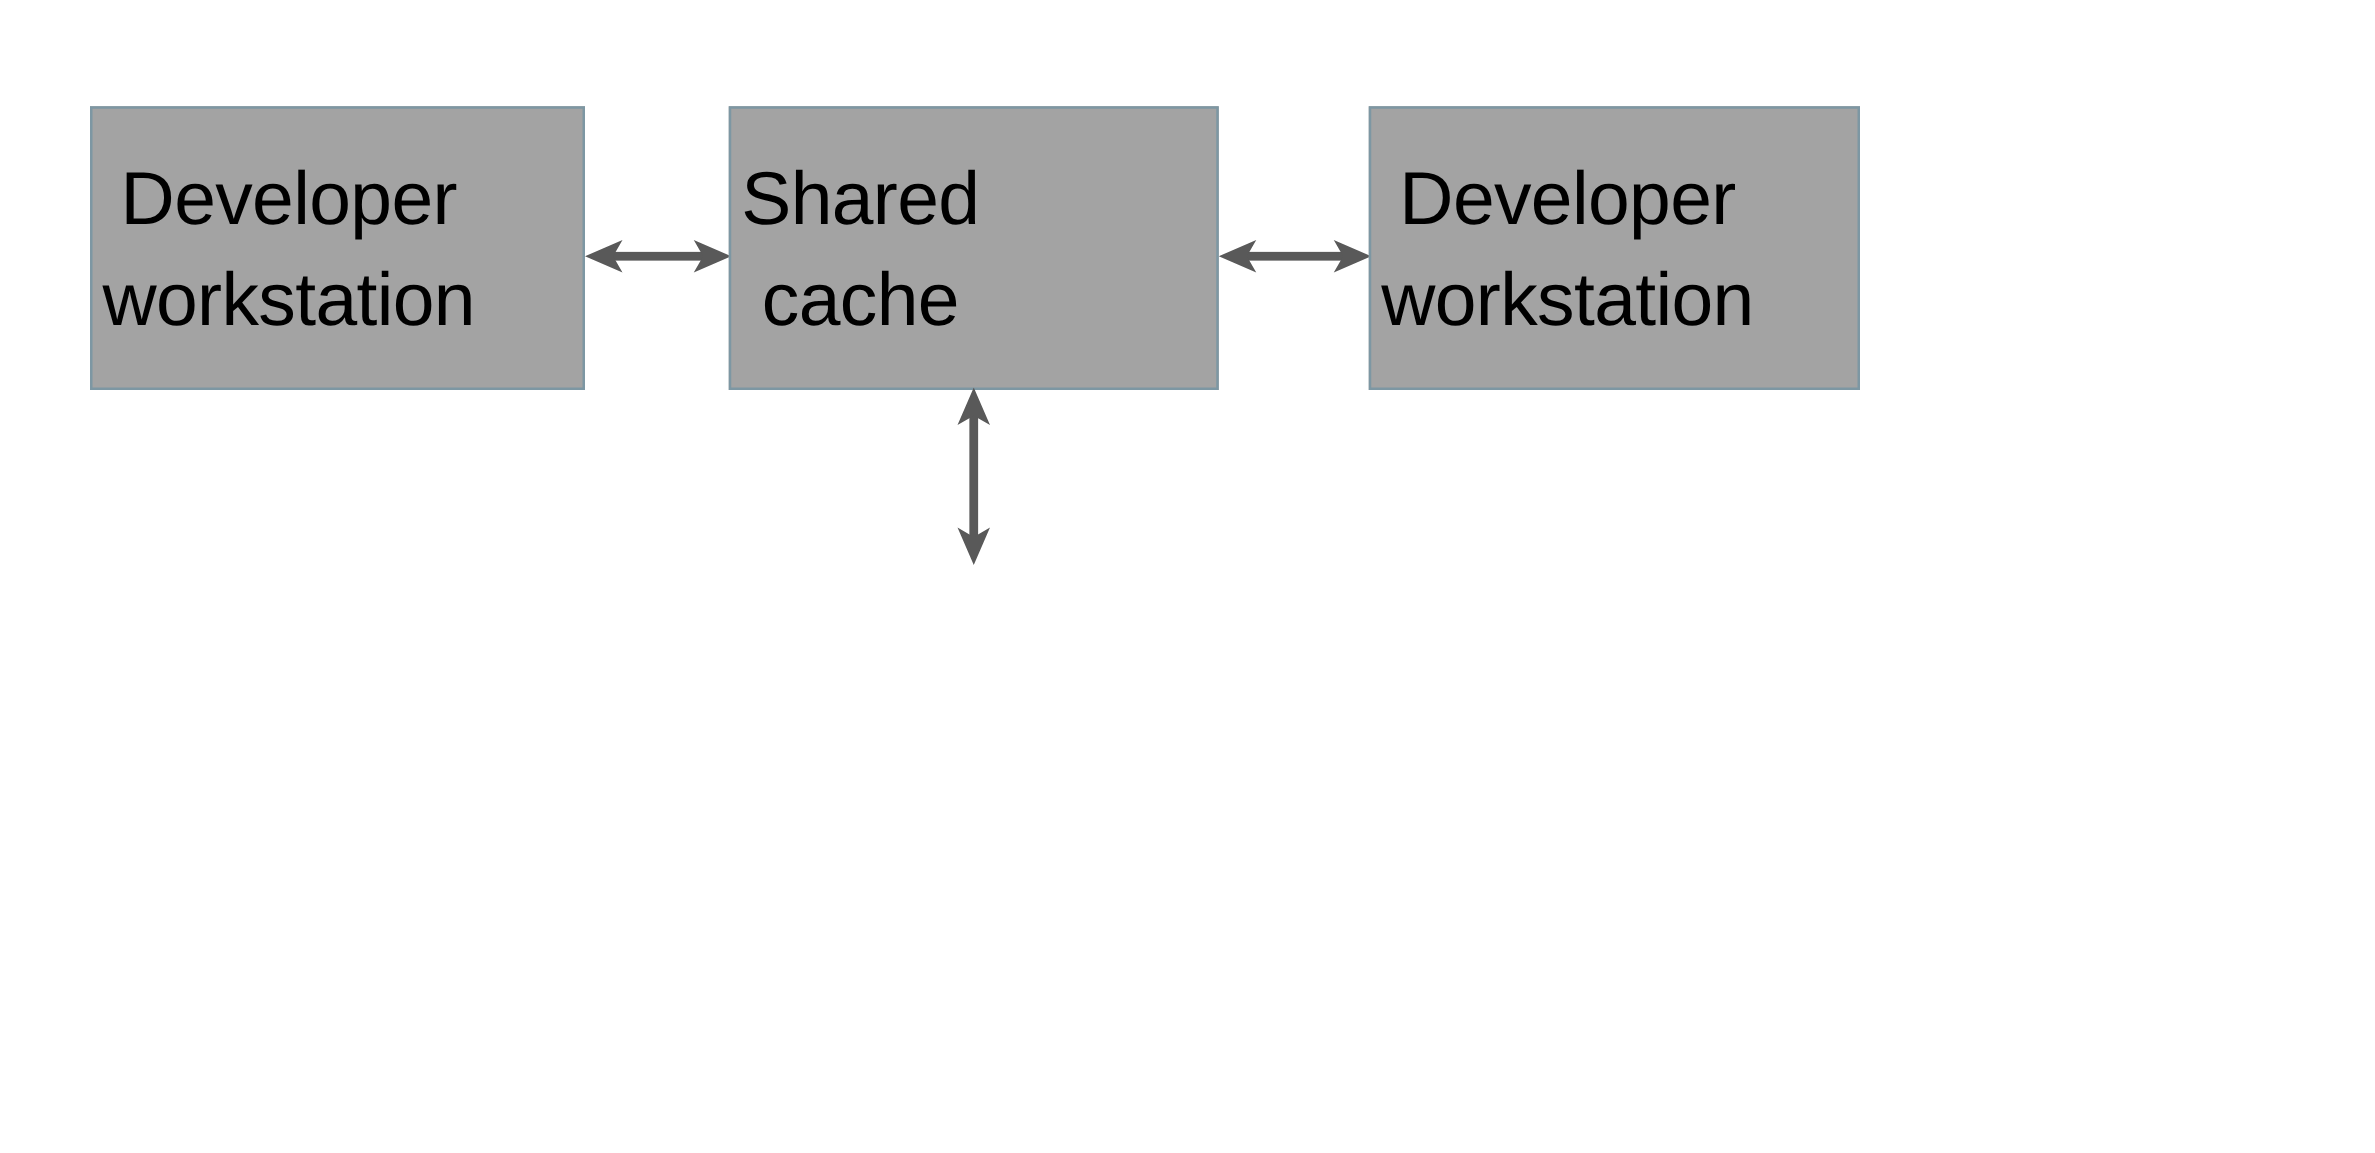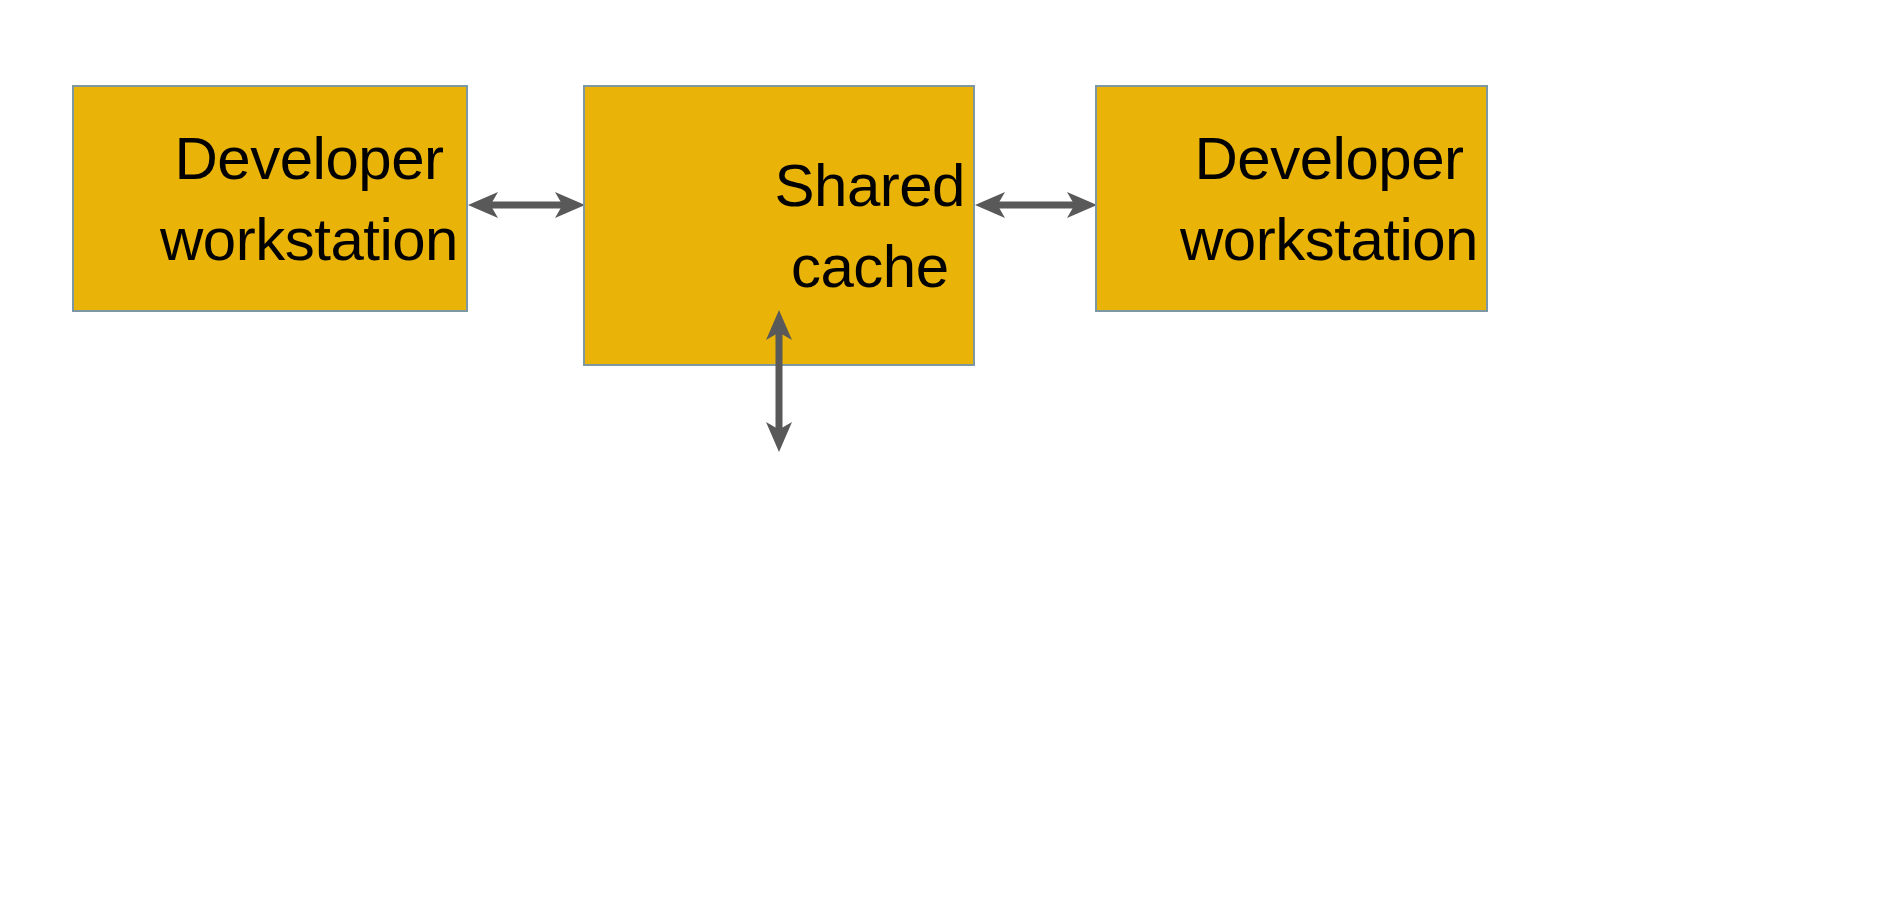--- a/index.html
+++ b/index.html
@@ -16,39 +16,39 @@
   }
   #diagram-canvas {
     position: relative;
     width: 1900px;
     height: 922px;
     background: #ffffff;
   }
   .node-box {
     position: absolute;
     box-sizing: border-box;
-    background: #eab308;
+    background: #a3a3a3;
     border: 2px solid #7d97a3;
     display: flex;
     align-items: center;
-    justify-content: flex-end;
+    justify-content: flex-start;
     text-align: center;
   }
   .node-label {
     font-size: 60px;
     line-height: 1.35;
     color: #000000;
     font-weight: 400;
     letter-spacing: -0.5px;
     padding: 0 8px;
     white-space: pre-line;
   }
   
   #node-dev-left   { left: 72px;   top: 85px;  width: 396px; height: 227px; }
-  #node-shared     { left: 583px;  top: 85px;  width: 392px; height: 281px; }
+  #node-shared     { left: 583px;  top: 85px;  width: 392px; height: 227px; }
   #node-dev-right  { left: 1095px; top: 85px;  width: 393px; height: 227px; }
   #node-ci         { left: 583px;  top: 450px; width: 392px; height: 227px; }
 
   .connector {
     position: absolute;
     overflow: visible;
   }
   #edge-left-to-cache  { left: 468px; top: 175px; width: 117px; height: 60px; }
   #edge-cache-to-right { left: 975px; top: 175px; width: 122px; height: 60px; }
   #edge-cache-to-ci    { left: 749px; top: 310px; width: 60px;  height: 142px; }

